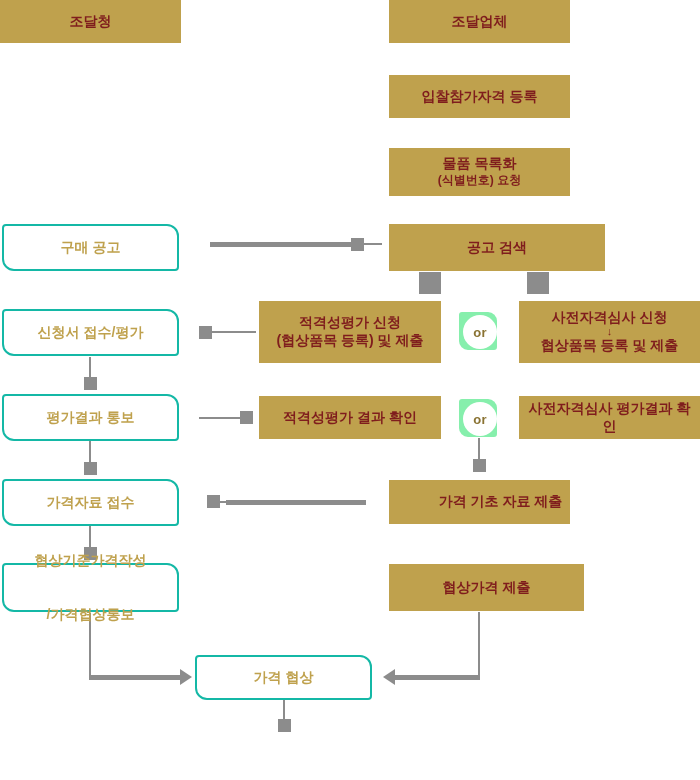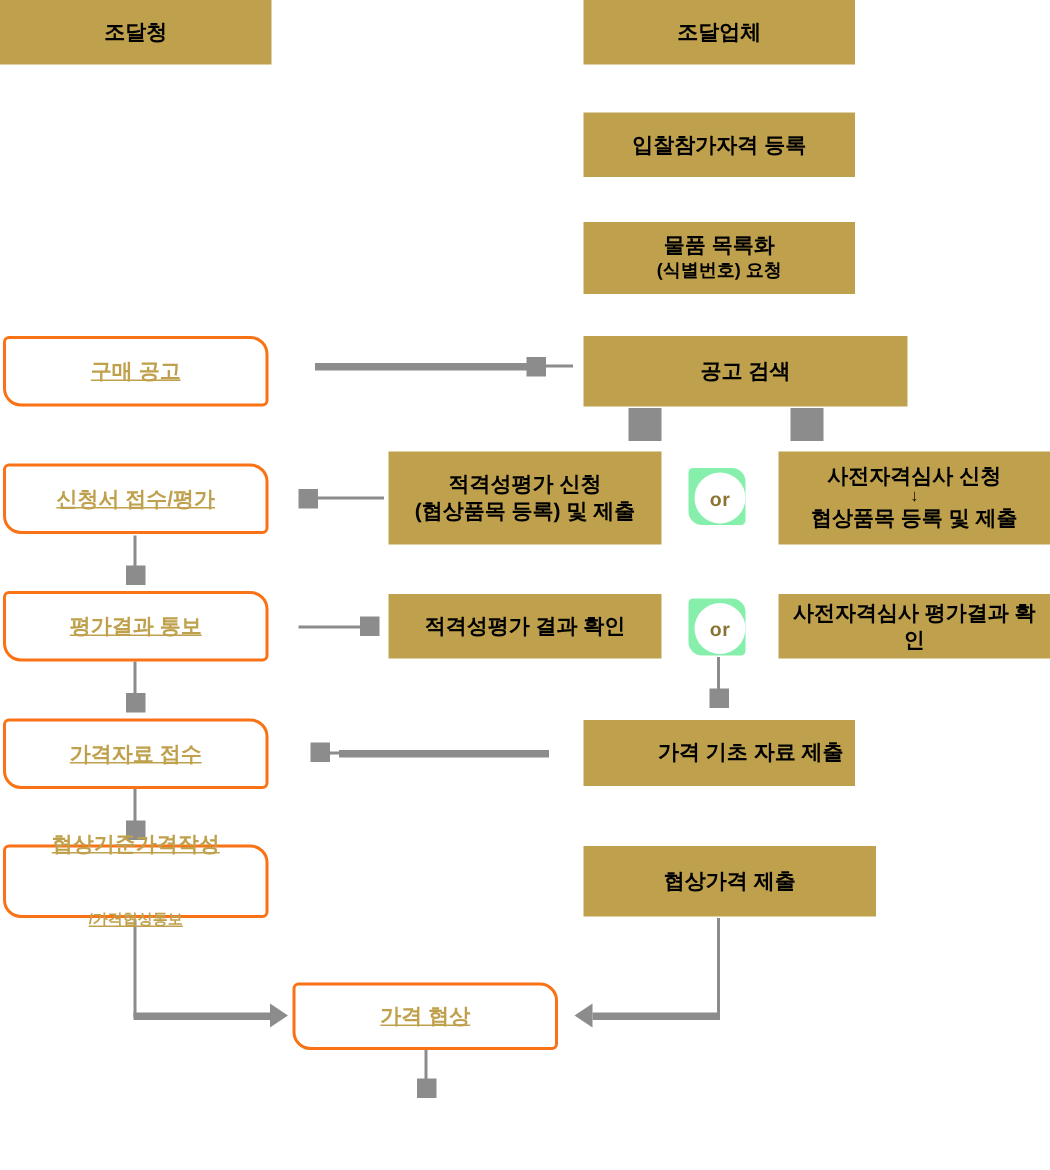--- a/index.html
+++ b/index.html
@@ -44,29 +44,28 @@
   .node .label .arrowglyph {
     display: block;
     font-size: 11px;
     line-height: 0.9;
     font-weight: normal;
   }
 
   
   .node.solid {
     background: #bfa14d;
-    color: #000000;
+    color: #7f1d1d;
   }
   
   .node.outline {
     background: #ffffff;
     color: #bfa14d;
-    border: 2px solid #f97316;
+    border: 2px solid #14b8a6;
     border-radius: 4px 12px 4px 12px;
-    text-decoration: underline;
   }
 
   
   .conn {
     position: absolute;
     background: #8c8c8c;
     z-index: 2;
   }
   .conn.thin { background: #8c8c8c; }
   .cap {
@@ -227,21 +226,21 @@
   <div class="conn" style="left:226px; top:500px; width:140px; height:5px;"></div>
   <div class="cap" style="left:207px; top:495px; width:13px; height:13px;"></div>
   <div class="conn thin" style="left:218px; top:501px; width:12px; height:2px;"></div>
 
   <div class="conn thin" style="left:89px; top:526px; width:2px; height:26px;"></div>
   <div class="cap" style="left:84px; top:547px; width:13px; height:13px;"></div>
 
   <div class="node outline" style="left:2px; top:563px; width:177px; height:49px;">
     <span class="label">
       <span>협상기준가격작성</span>
-      <span class="sub" style="font-size:10px;margin-top:36px;">/가격협상통보</span>
+      <span class="sub" style="font-size:14px;margin-top:36px;">/가격협상통보</span>
     </span>
   </div>
 
   <div class="node solid" style="left:389px; top:564px; width:195px; height:47px;">
     <span class="label">협상가격 제출</span>
   </div>
 
   <div class="node outline" style="left:195px; top:655px; width:177px; height:45px;">
     <span class="label">가격 협상</span>
   </div>

